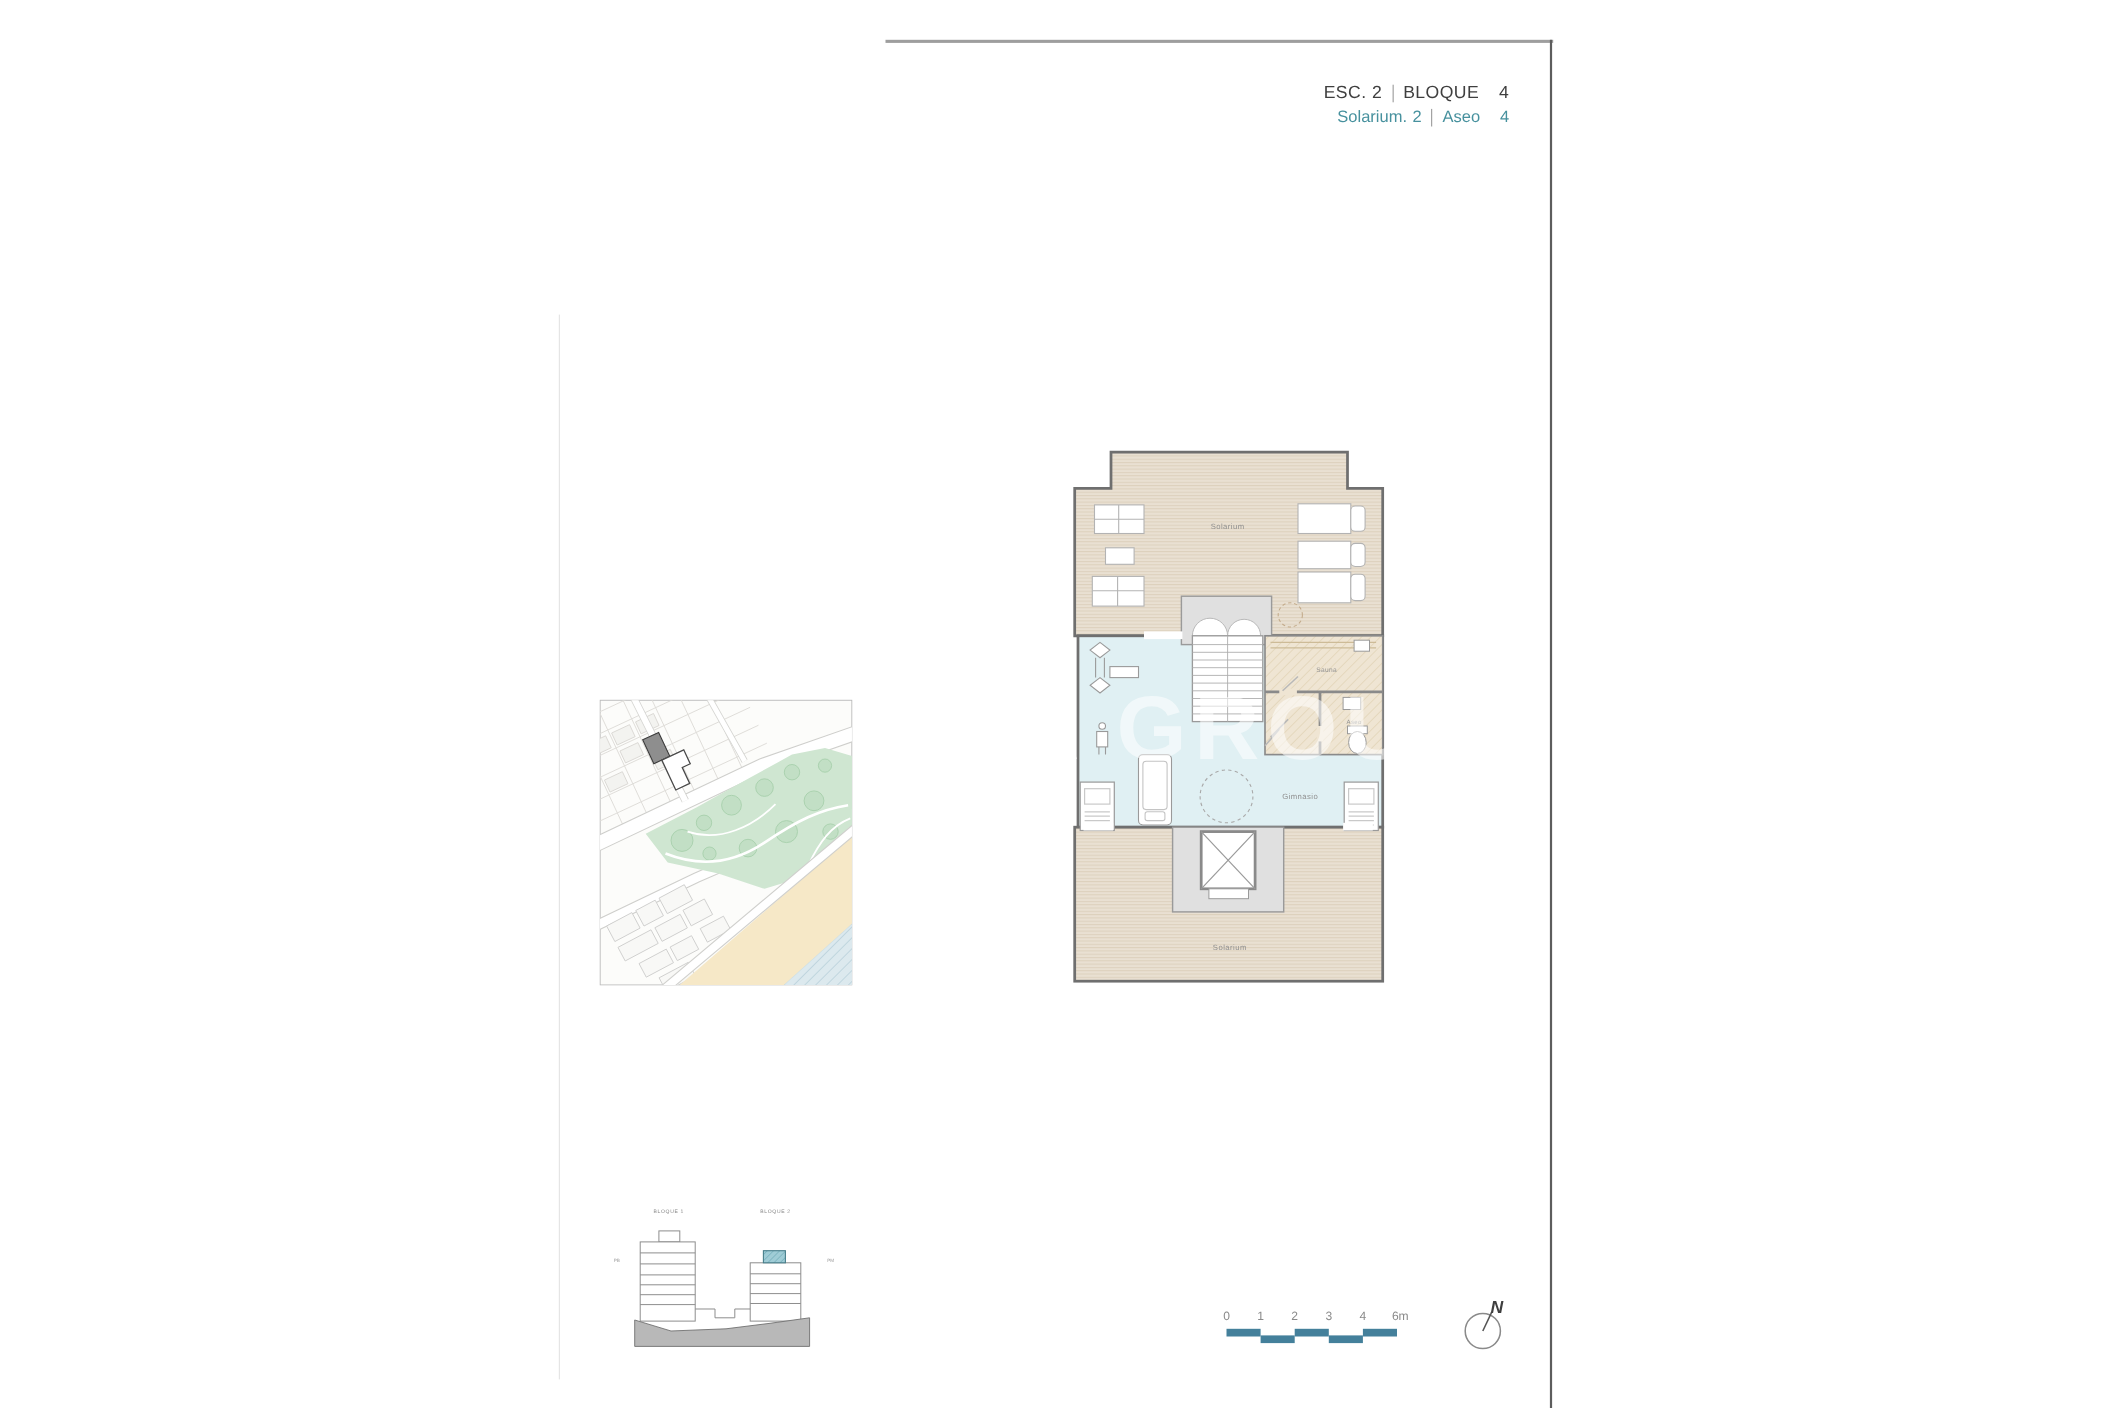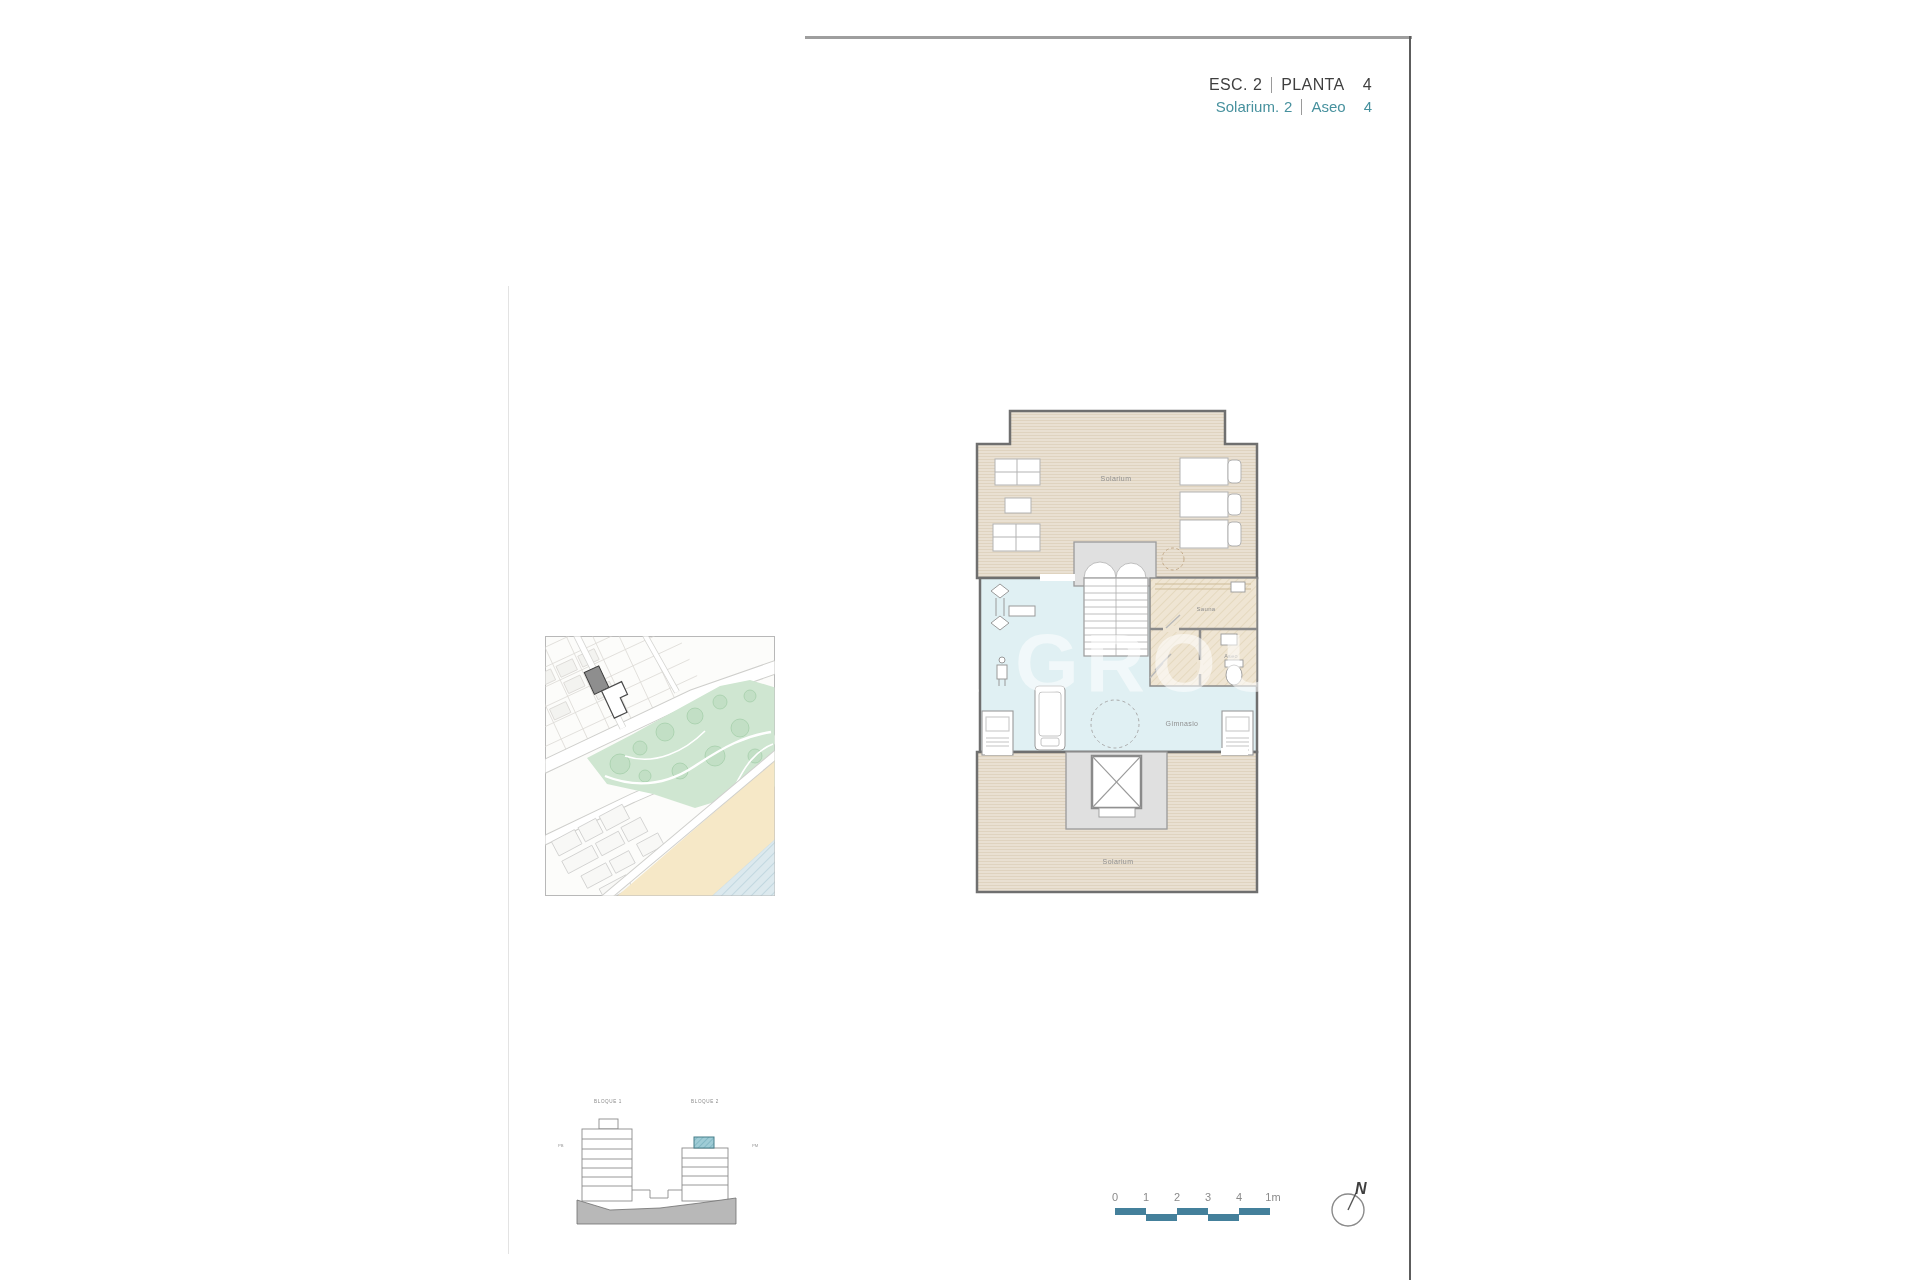--- a/index.html
+++ b/index.html
@@ -43,21 +43,21 @@
   <div class="abs top-line"></div>
   <div class="abs right-line"></div>
   <div class="abs corner-tick"></div>
   <div class="abs left-divider"></div>
 
   <div class="abs header">
     <div class="h-row h-row1">
       <span>ESC.</span>
       <span class="h-sp">2</span>
       <span class="h-div"></span>
-      <span>PLANTA</span>
+      <span>BLOQUE</span>
       <span class="h-num">4</span>
     </div>
     <div class="h-row h-row2">
       <span>Solarium.</span>
       <span class="h-sp">2</span>
       <span class="h-div"></span>
       <span>Aseo</span>
       <span class="h-num">4</span>
     </div>
   </div>
@@ -325,21 +325,21 @@
 
     <polygon points="27,114 60,124 110,122 150,117 186,112 186,138 27,138" fill="#b8b8b8" stroke="#6f6f6f" stroke-width="0.8"></polygon>
   </svg>
 
   <div class="abs scalebar">
     <span class="sb-label" style="left:2px;">0</span>
     <span class="sb-label" style="left:33px;">1</span>
     <span class="sb-label" style="left:64px;">2</span>
     <span class="sb-label" style="left:95px;">3</span>
     <span class="sb-label" style="left:126px;">4</span>
-    <span class="sb-label" style="left:160px;">1m</span>
+    <span class="sb-label" style="left:160px;">6m</span>
     <div class="sb-seg sb-hi" style="left:2px;"></div>
     <div class="sb-seg sb-lo" style="left:33px;"></div>
     <div class="sb-seg sb-hi" style="left:64px;"></div>
     <div class="sb-seg sb-lo" style="left:95px;"></div>
     <div class="sb-seg sb-hi" style="left:126px;"></div>
   </div>
 
   <svg class="abs" style="left:1326px;top:1136px;" width="56" height="62" viewBox="0 0 56 62">
     <circle cx="22" cy="38" r="16" fill="none" stroke="#8a8a8a" stroke-width="1.4"></circle>
     <line x1="22" y1="38" x2="30" y2="21" stroke="#555555" stroke-width="1.4"></line>

